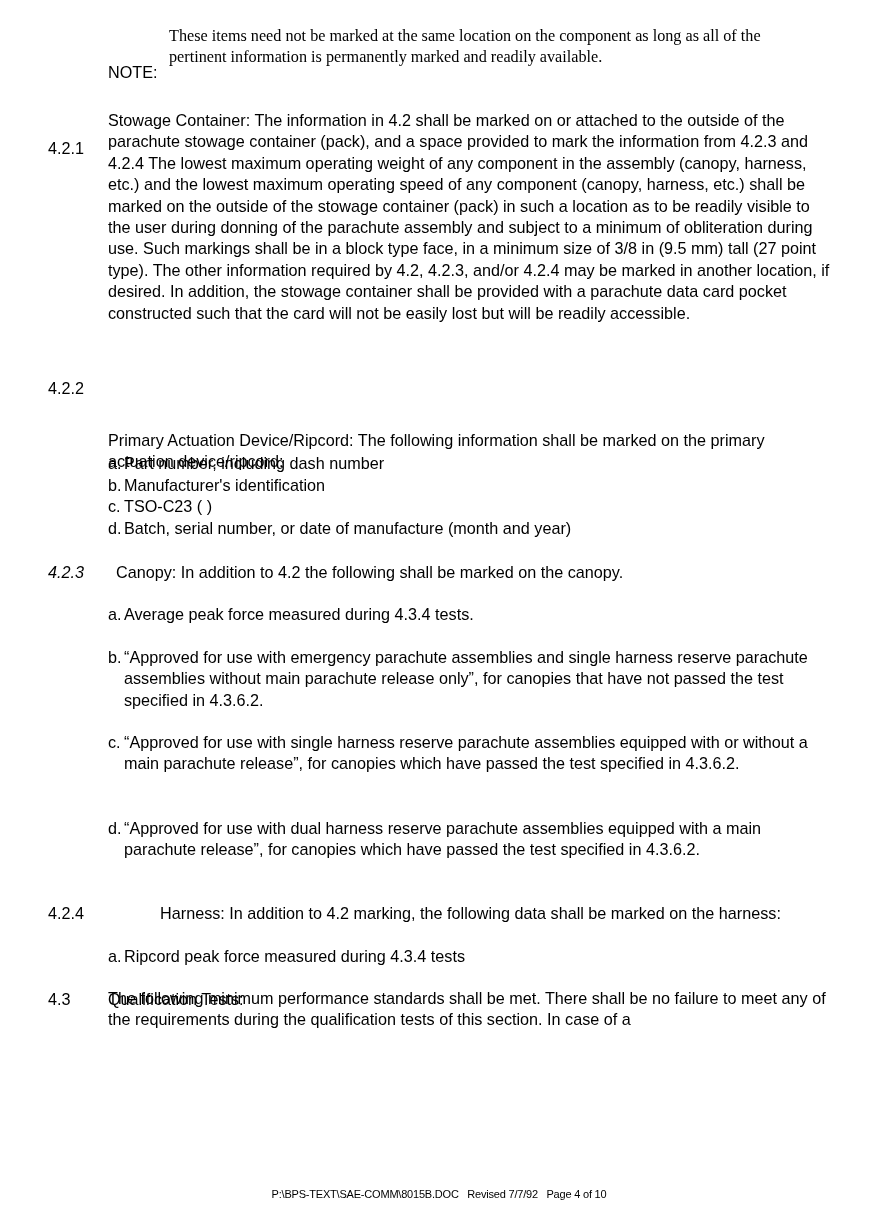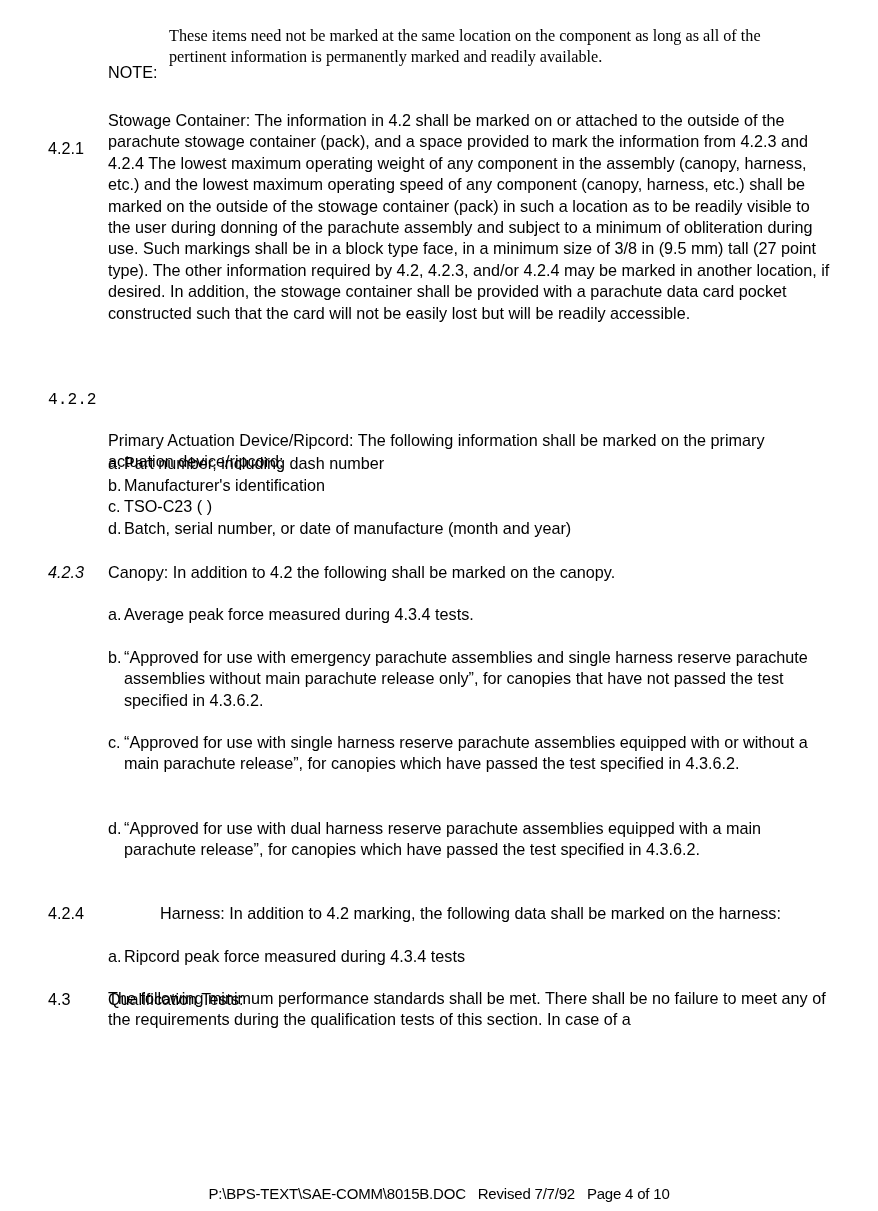--- a/index.html
+++ b/index.html
@@ -12,56 +12,56 @@
   .note { left: 108px; top: 26px; width: 700px; }
   .note .lbl { position: absolute; left: 0; top: 0; margin-top: 36px; }
   .note .txt { margin-left: 61px; font-family: Liberation Serif, serif; }
   .sec-num { position: absolute; left: 48px; }
   .sec-body { position: absolute; left: 108px; width: 725px; }
   .item { position: absolute; left: 108px; width: 720px; }
   .item .let { position: absolute; left: 0; top: 0; }
   .item .it { margin-left: 16px; }
   .footer {
     position: absolute; top: 1187px; left: 0; width: 878px; text-align: center;
-    font-size: 15px; line-height: 14px; letter-spacing: -0.2px;
+    font-size: 11px; line-height: 14px; letter-spacing: -0.2px;
   }
 </style>
 </head>
 <body>
 
 <div class="abs note">
   <span class="lbl">NOTE:</span>
   <div class="txt" style="width:630px;">These items need not be marked at the same location on the component as long as all of the pertinent information is permanently marked and readily available.</div>
 </div>
 
 <div class="sec-num" style="top:110px;margin-top:28px;">4.2.1</div>
 <div class="sec-body" style="top:110px;">Stowage Container:  The information in 4.2 shall be marked on or attached to the outside of the parachute stowage container (pack), and a space provided to mark the information from 4.2.3 and 4.2.4  The lowest maximum operating weight of any component in the assembly (canopy, harness, etc.) and the lowest maximum operating speed of any component (canopy, harness, etc.) shall be marked on the outside of the stowage container (pack) in such a location as to be readily visible to the user during donning of the parachute assembly and subject to a minimum of obliteration during use.  Such markings shall be in a block type face, in a minimum size of 3/8 in (9.5 mm) tall (27 point type).  The other information required by 4.2, 4.2.3, and/or 4.2.4 may be marked in another location, if desired.  In addition, the stowage container shall be provided with a parachute data card pocket constructed such that the card will not be easily lost but will be readily accessible.</div>
 
-<div class="sec-num" style="top:390px;font-family:Liberation Mono, monospace;">4.2.2</div>
+<div class="sec-num" style="top:378px;">4.2.2</div>
 <div class="sec-body" style="top:390px; width:700px;margin-top:40px;">Primary Actuation Device/Ripcord:  The following information shall be marked on the primary actuation device/ripcord:</div>
 
 <div class="item" style="top:453px;">
   <span class="let">a.</span>
   <div class="it">Part number, including dash number</div>
 </div>
 <div class="item" style="top:475px;">
   <span class="let">b.</span>
   <div class="it">Manufacturer's identification</div>
 </div>
 <div class="item" style="top:496px;">
   <span class="let">c.</span>
   <div class="it">TSO-C23 ( )</div>
 </div>
 <div class="item" style="top:518px;">
   <span class="let">d.</span>
   <div class="it">Batch, serial number, or date of manufacture (month and year)</div>
 </div>
 
 <div class="sec-num" style="top:562px;font-style:italic;">4.2.3</div>
-<div class="sec-body" style="top:562px;">Canopy:  In addition to 4.2 the following shall be marked on the canopy.</div>
+<div class="sec-body" style="top:562px;margin-left:8px;">Canopy:  In addition to 4.2 the following shall be marked on the canopy.</div>
 
 <div class="item" style="top:604px;">
   <span class="let">a.</span>
   <div class="it">Average peak force measured during 4.3.4 tests.</div>
 </div>
 <div class="item" style="top:647px;">
   <span class="let">b.</span>
   <div class="it" style="width:700px;">“Approved for use with emergency parachute assemblies and single harness reserve parachute assemblies without main parachute release only”, for canopies that have not passed the test specified in 4.3.6.2.</div>
 </div>
 <div class="item" style="top:732px;">

